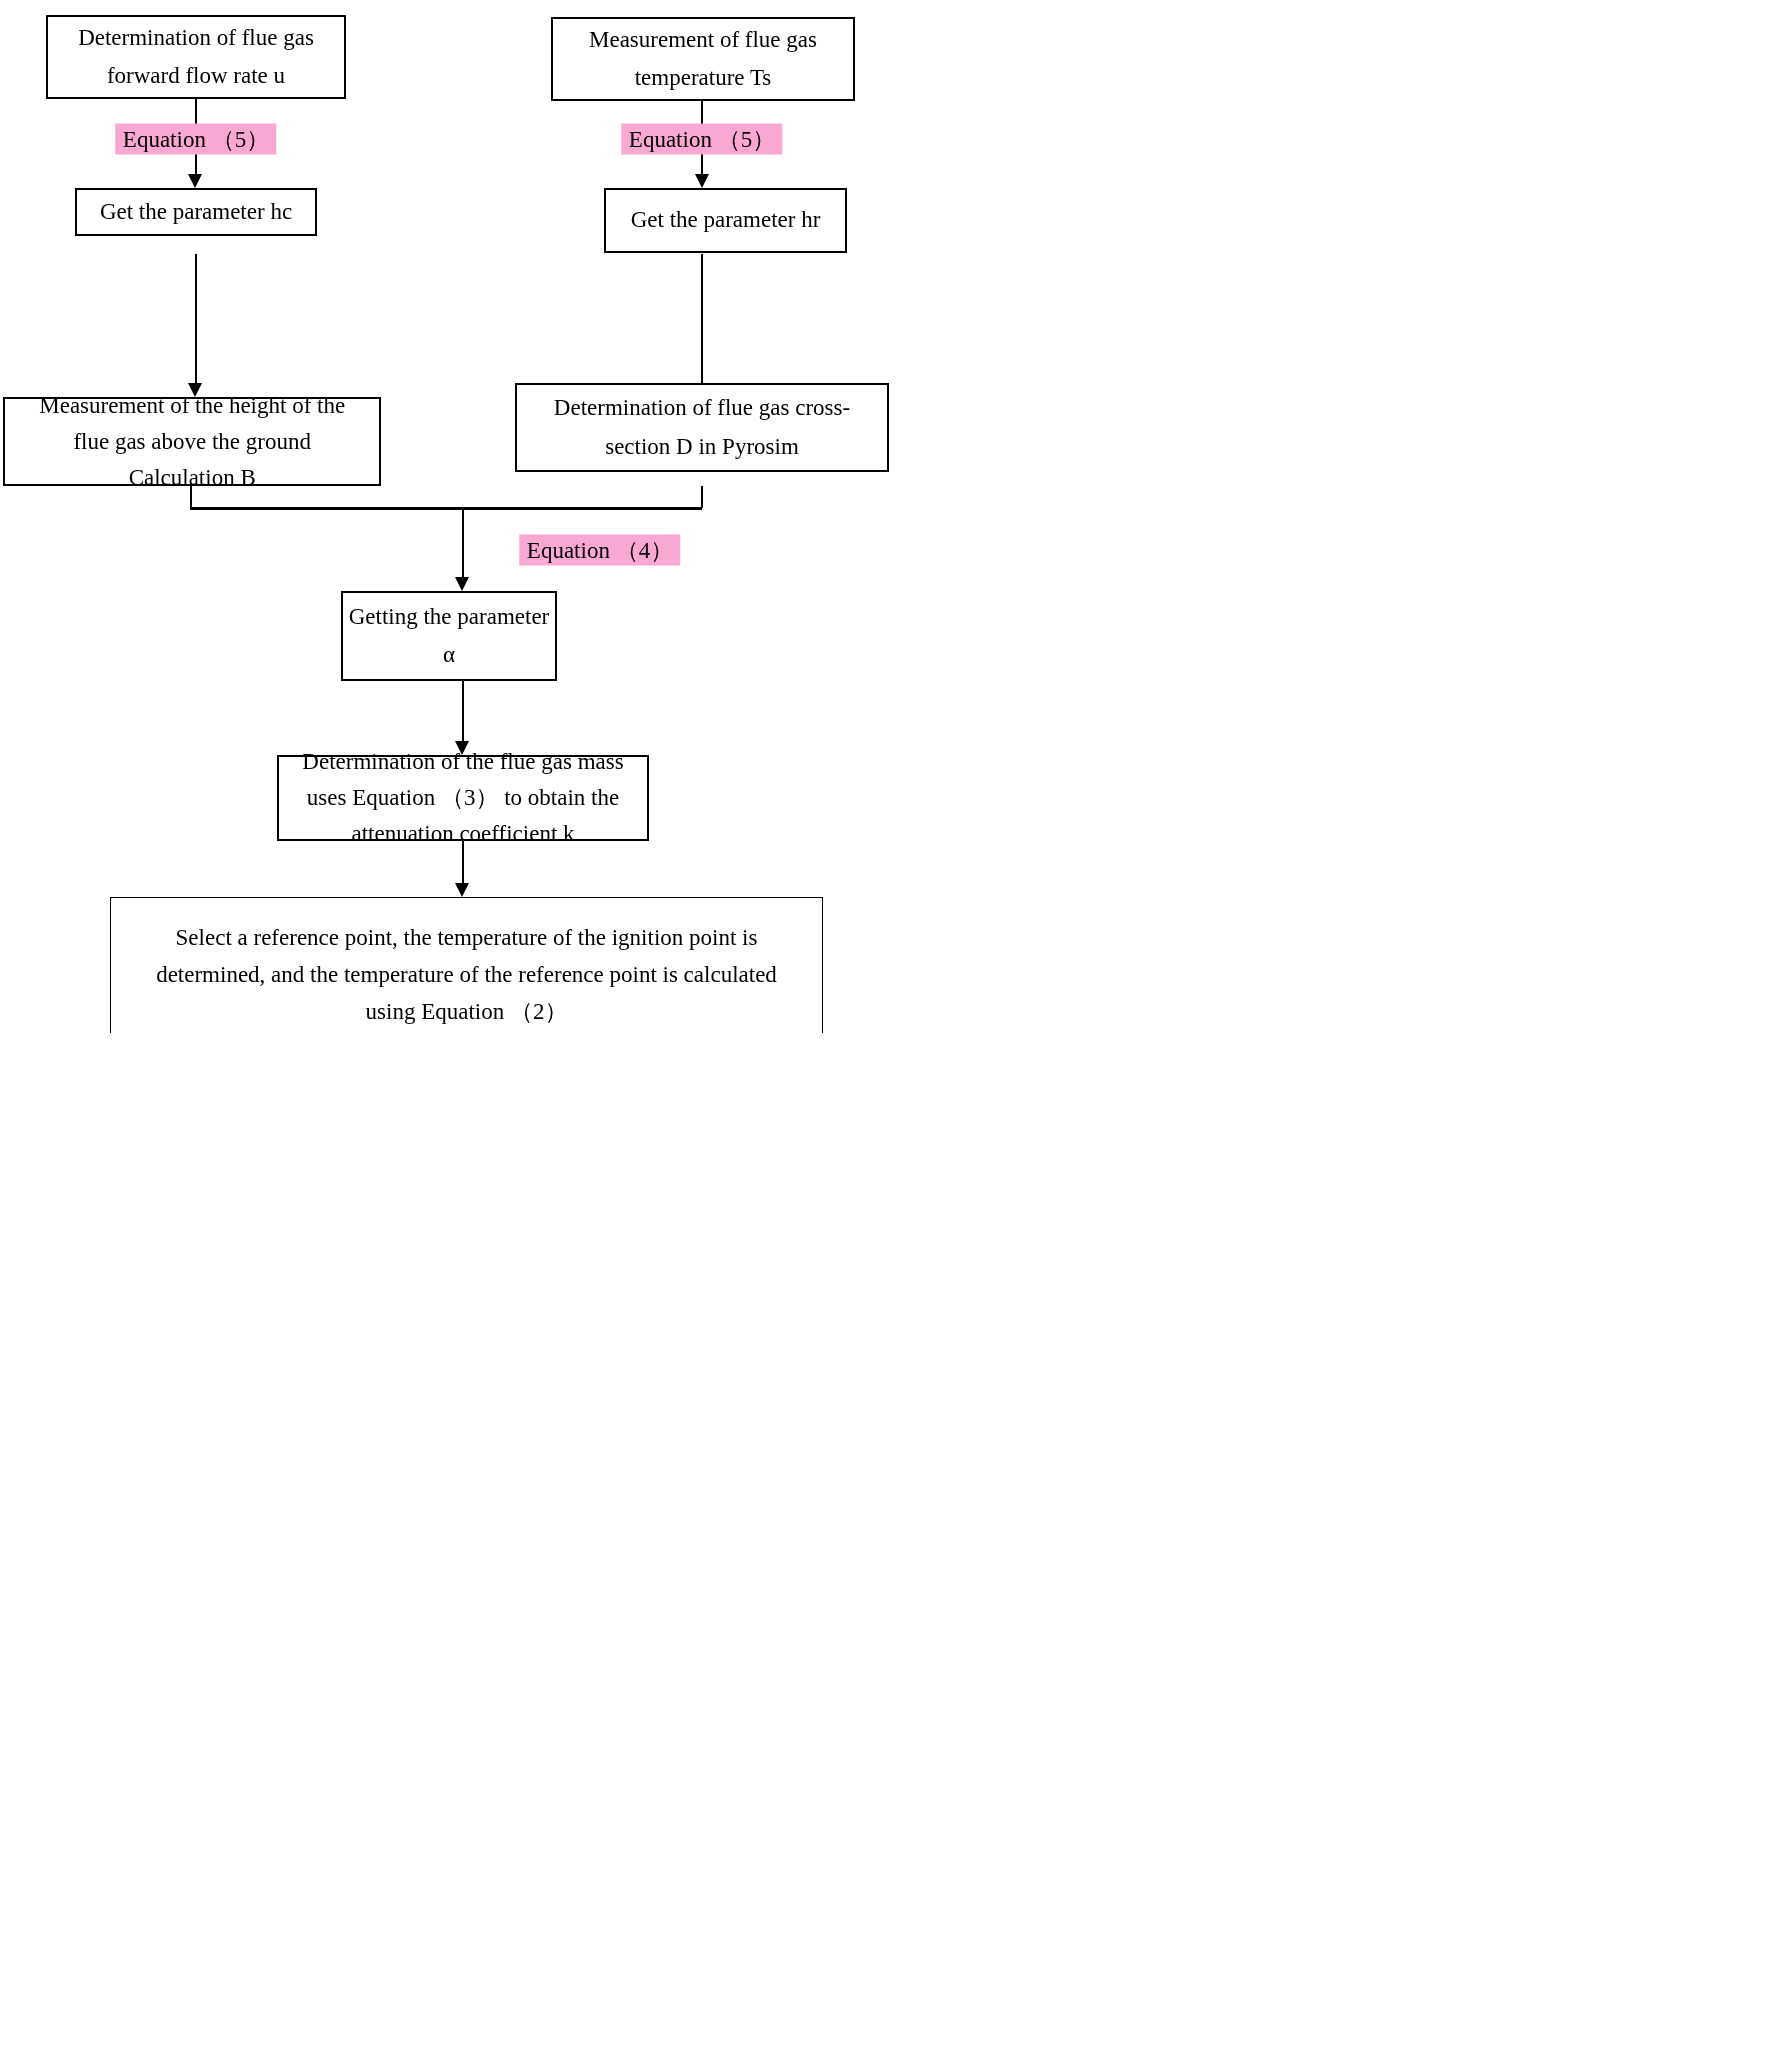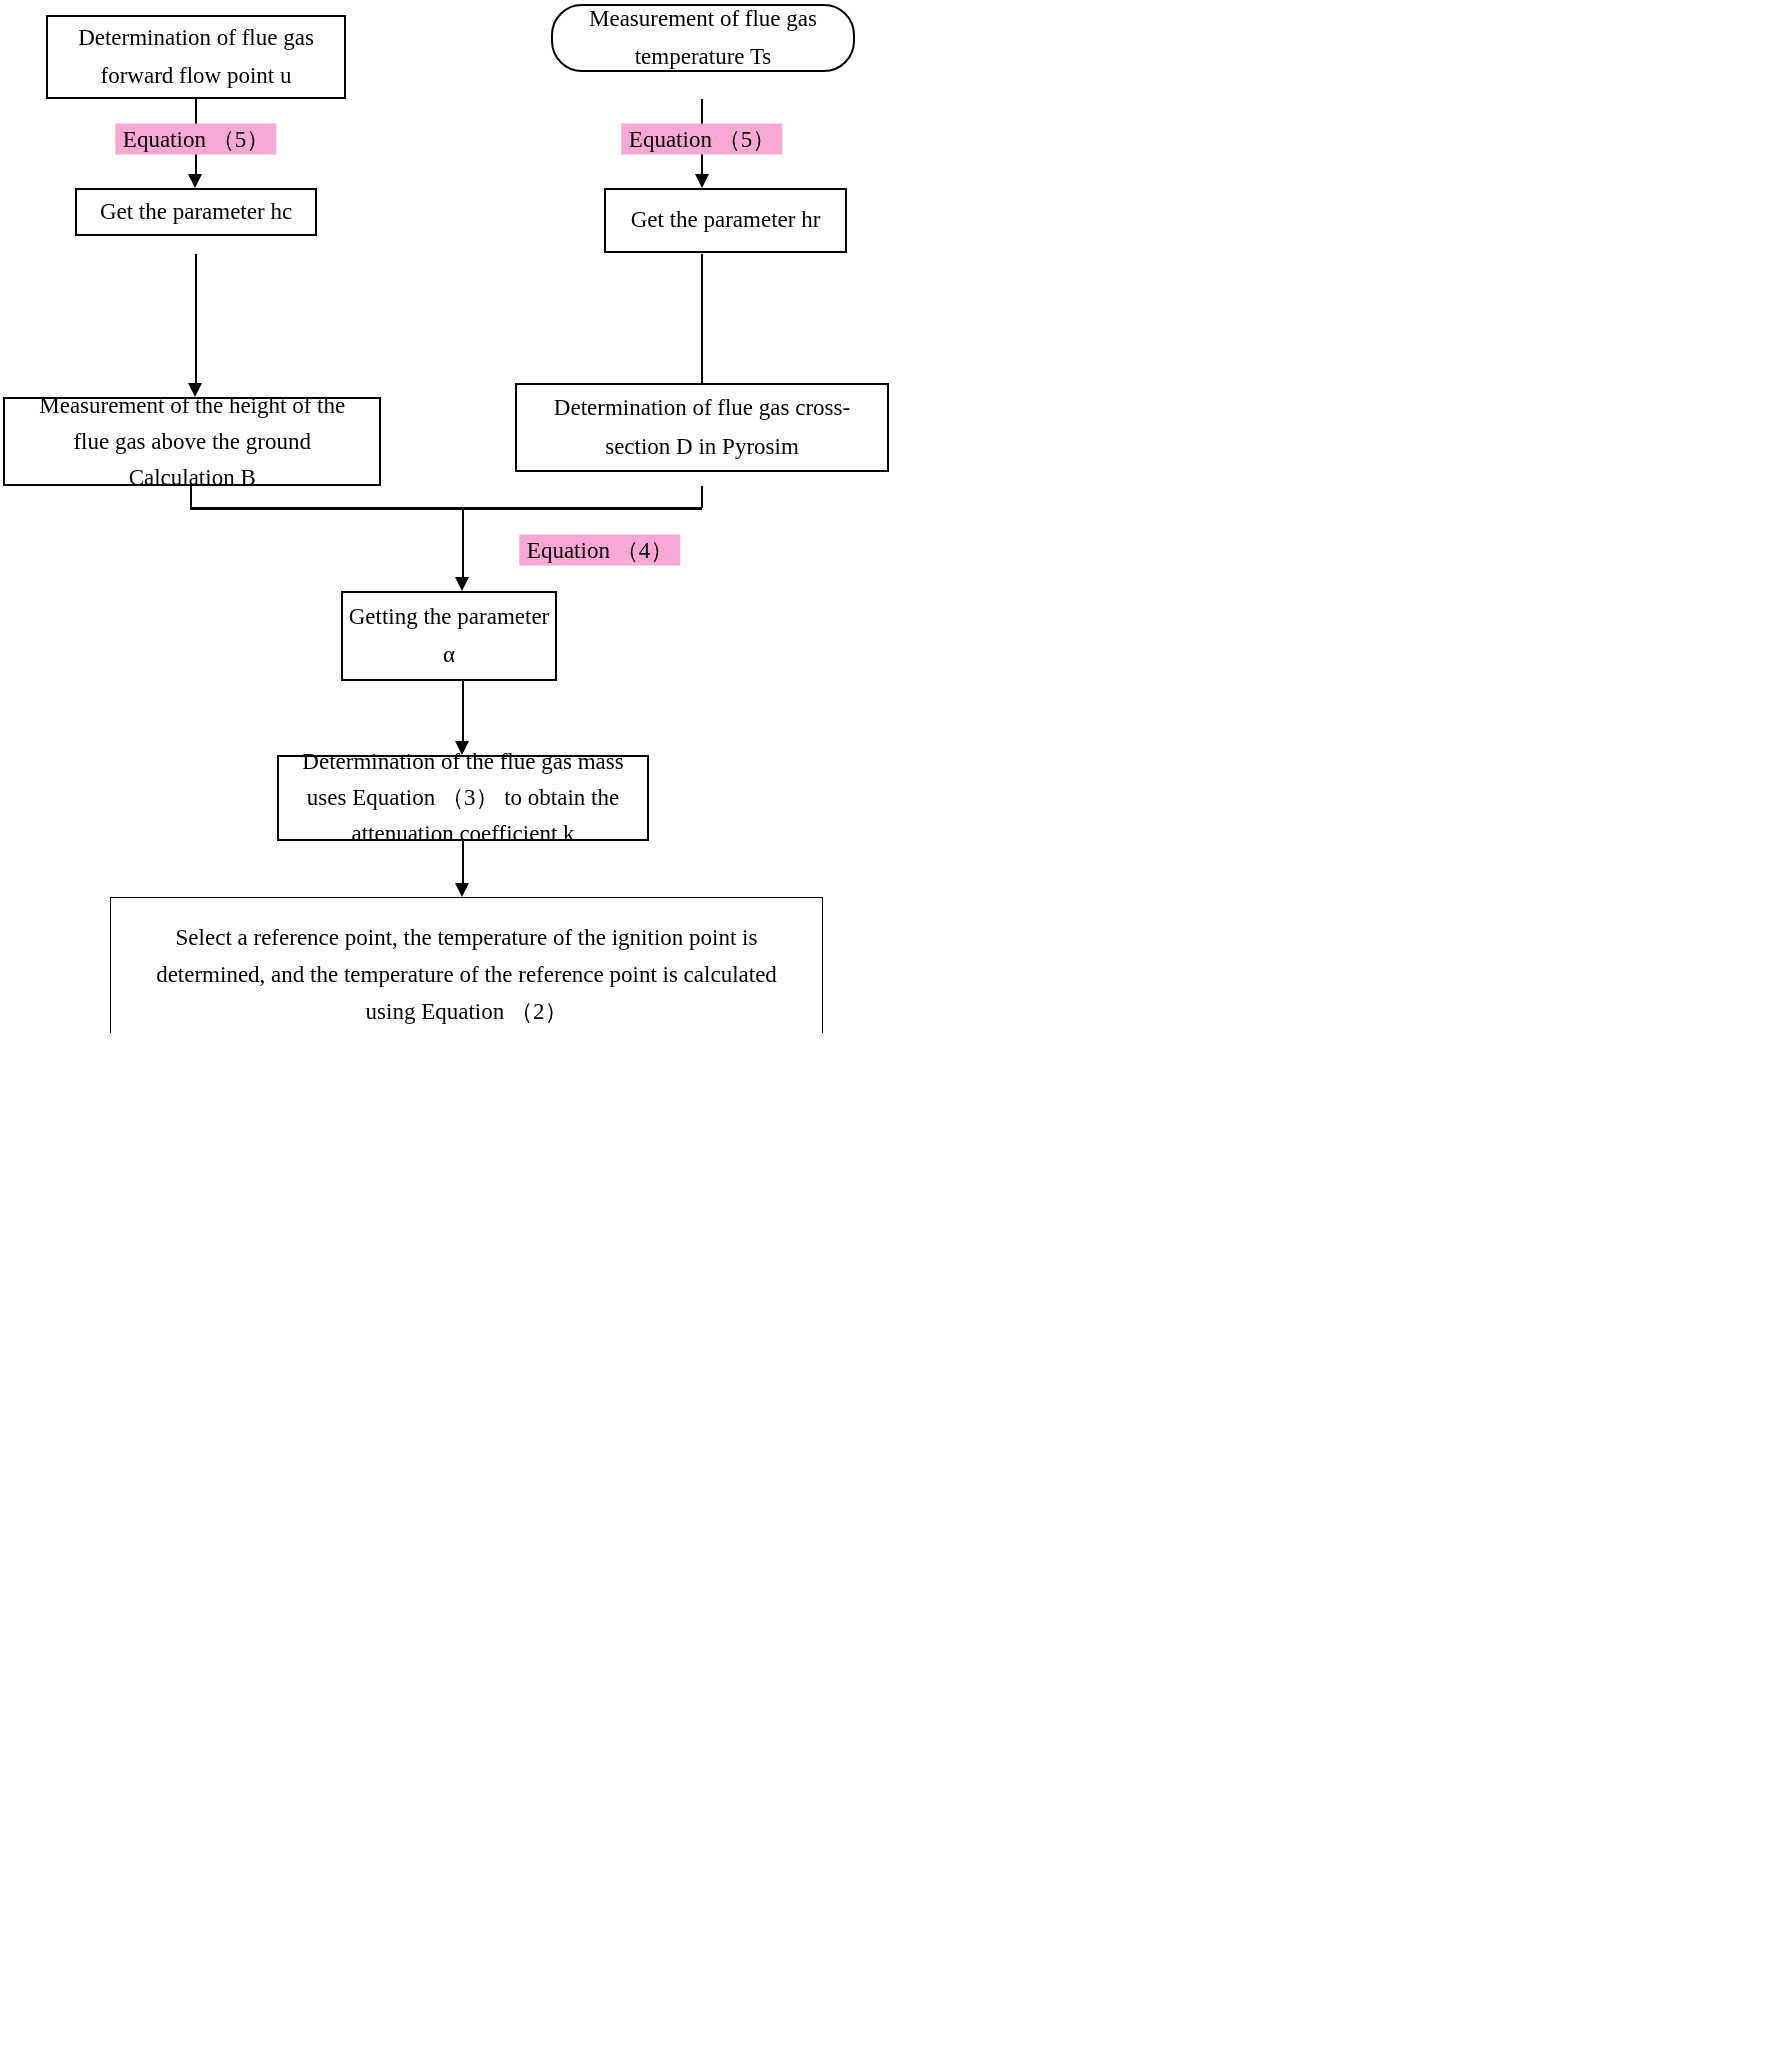--- a/index.html
+++ b/index.html
@@ -92,24 +92,24 @@
   <div class="elabel" style="left:600px; top:550px;">Equation （4）</div>
 
   <div class="vline" style="left:462px; top:681px; height:61px;"></div>
   <div class="arrow" style="left:455px; top:741px;"></div>
 
   <div class="vline" style="left:462px; top:841px; height:43px;"></div>
   <div class="arrow" style="left:455px; top:883px;"></div>
 
   <div class="box" style="left:46px; top:15.3px; width:300px; height:84px;">
     <div class="tl">Determination of flue gas</div>
-    <div class="tl">forward flow point u</div>
+    <div class="tl">forward flow rate u</div>
   </div>
 
-  <div class="box" style="left:551px; top:4px; width:304px; height:68px;border-radius:31px;">
+  <div class="box" style="left:551px; top:17px; width:304px; height:84px;">
     <div class="tl">Measurement of flue gas</div>
     <div class="tl">temperature Ts</div>
   </div>
 
   <div class="box" style="left:75px; top:188px; width:242px; height:48px;">
     <div class="tl">Get the parameter hc</div>
   </div>
 
   <div class="box" style="left:604px; top:188px; width:243px; height:65px;">
     <div class="tl">Get the parameter hr</div>

